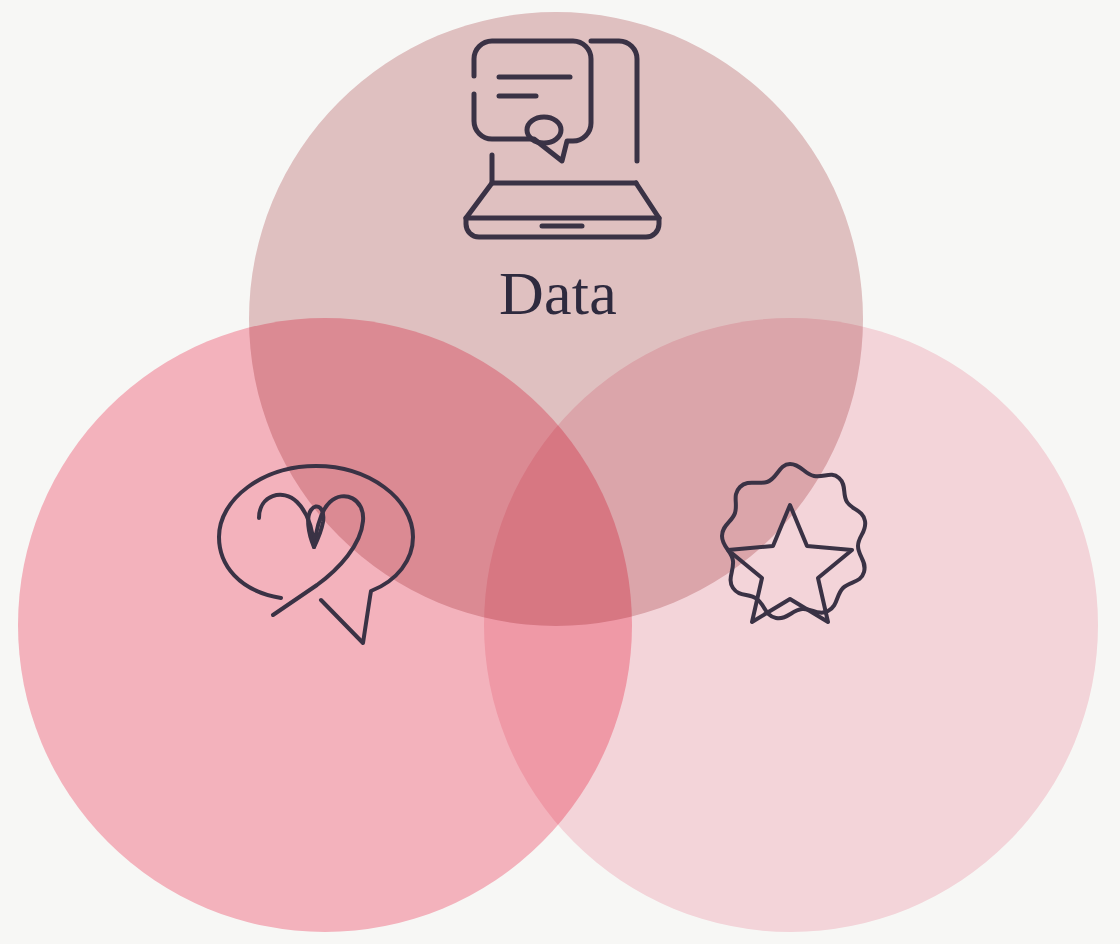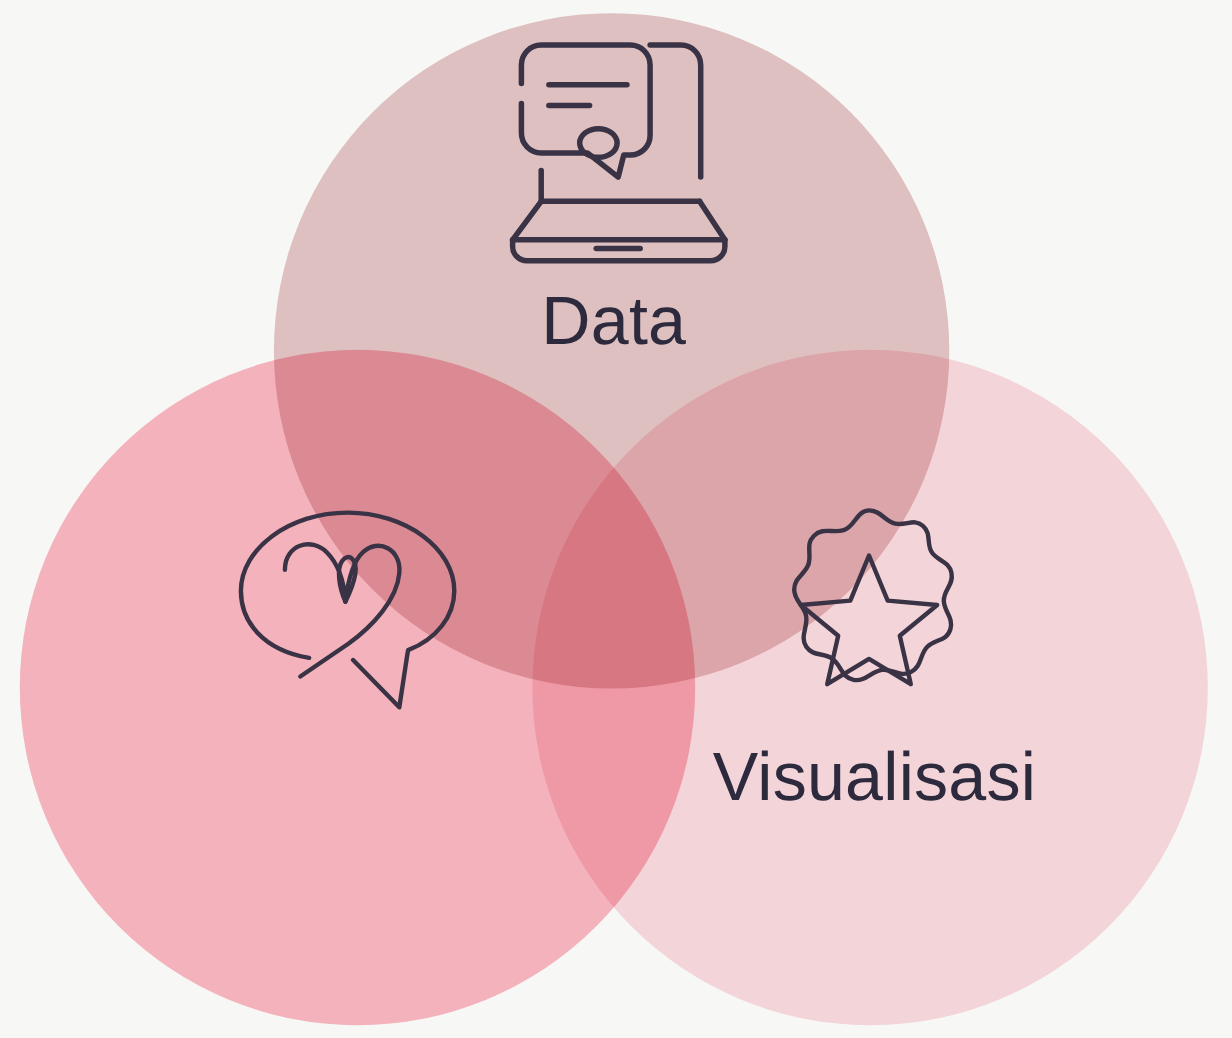--- a/index.html
+++ b/index.html
@@ -95,21 +95,21 @@
     fill: none;
     stroke: #3a3245;
     stroke-width: 4;
     stroke-linecap: round;
     stroke-linejoin: round;
   }
 </style>
 </head>
 <body>
 
-<div id="venn-stage" style="background: rgb(247, 247, 245);">
+<div id="venn-stage" style="background: rgb(247, 247, 245); font-family: Liberation Serif, serif;">
 
   <div class="venn-circle" id="circle-data" style="background: rgb(231, 198, 200);"></div>
   <div class="venn-circle" id="circle-narasi" style="background: rgb(251, 184, 196);"></div>
   <div class="venn-circle" id="circle-visualisasi" style="background: rgb(251, 219, 226);"></div>
 
   <div class="venn-icon" id="icon-data-wrap">
     <svg viewBox="0 0 220 215" xmlns="http://www.w3.org/2000/svg">
 
       <path class="stroke-icon" d="M139 13 H167 a18 18 0 0 1 18 18 V133" stroke="#3a3245"></path>
 
@@ -189,15 +189,14 @@
                L52 164
                L62 120
                L28 92
                L73 88 Z" stroke="#3a3245"></path>
     </svg>
   </div>
 
   <div class="venn-label" id="label-data" style="color: rgb(46, 42, 62);">Data</div>
 
 
-  <div class="venn-label" id="label-visualisasi" style="color: rgb(46, 42, 62);">Visualisasi</div>
 
 </div>
 
 </body></html>

